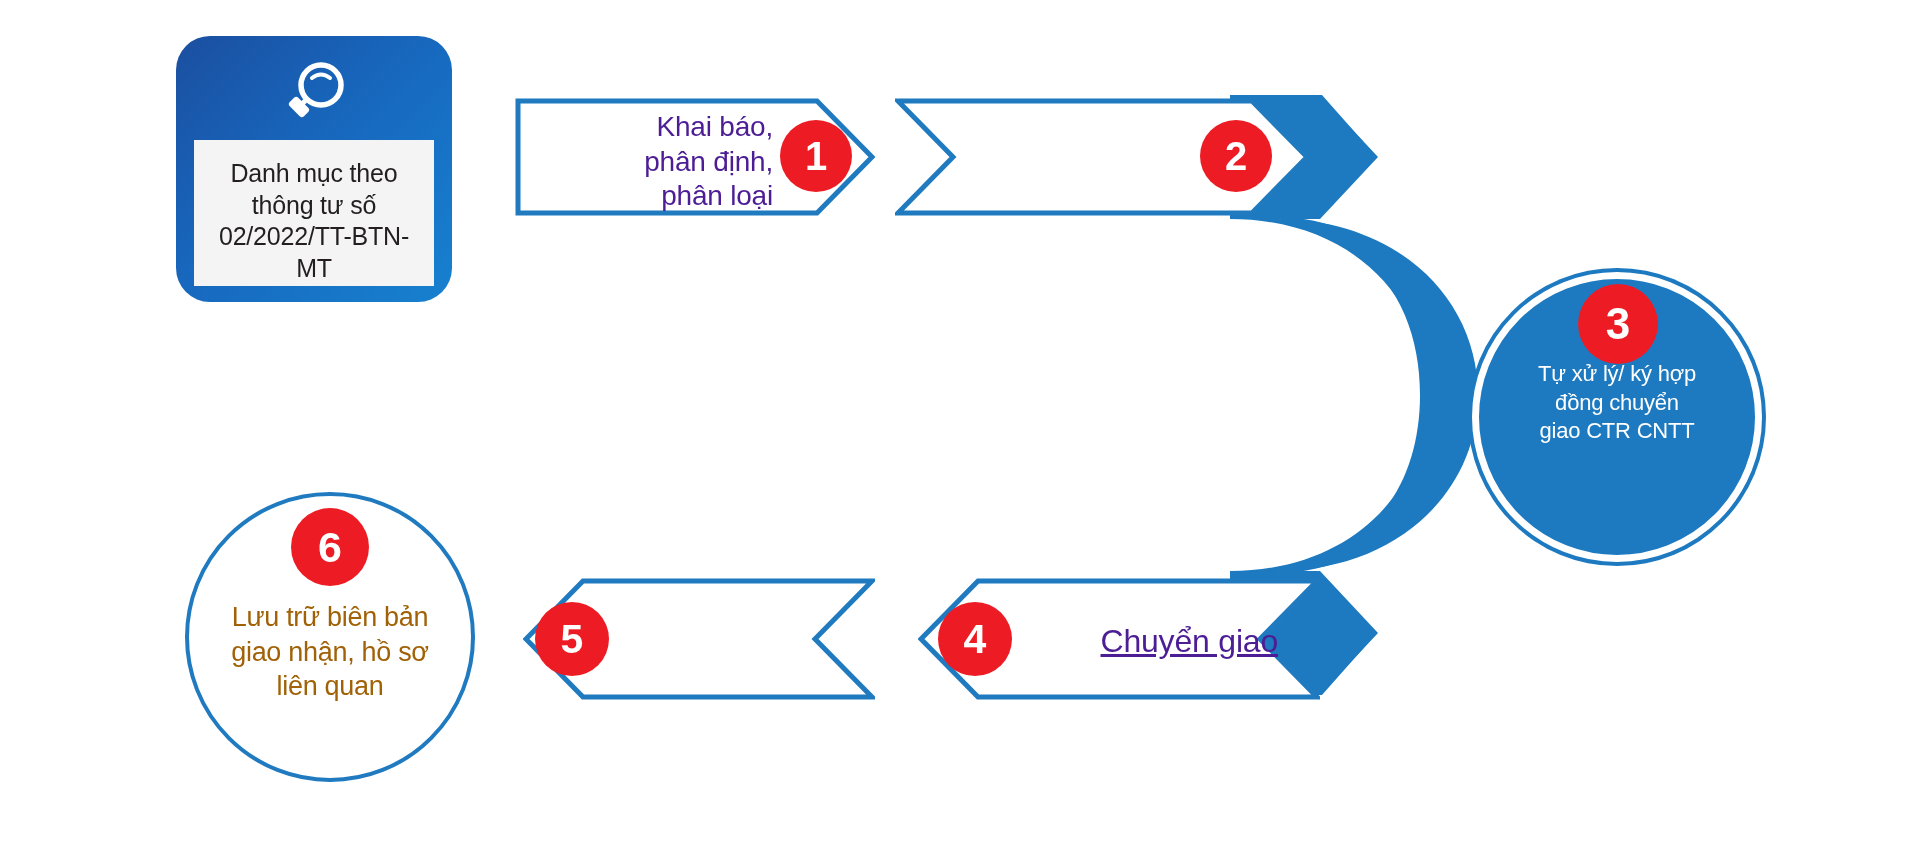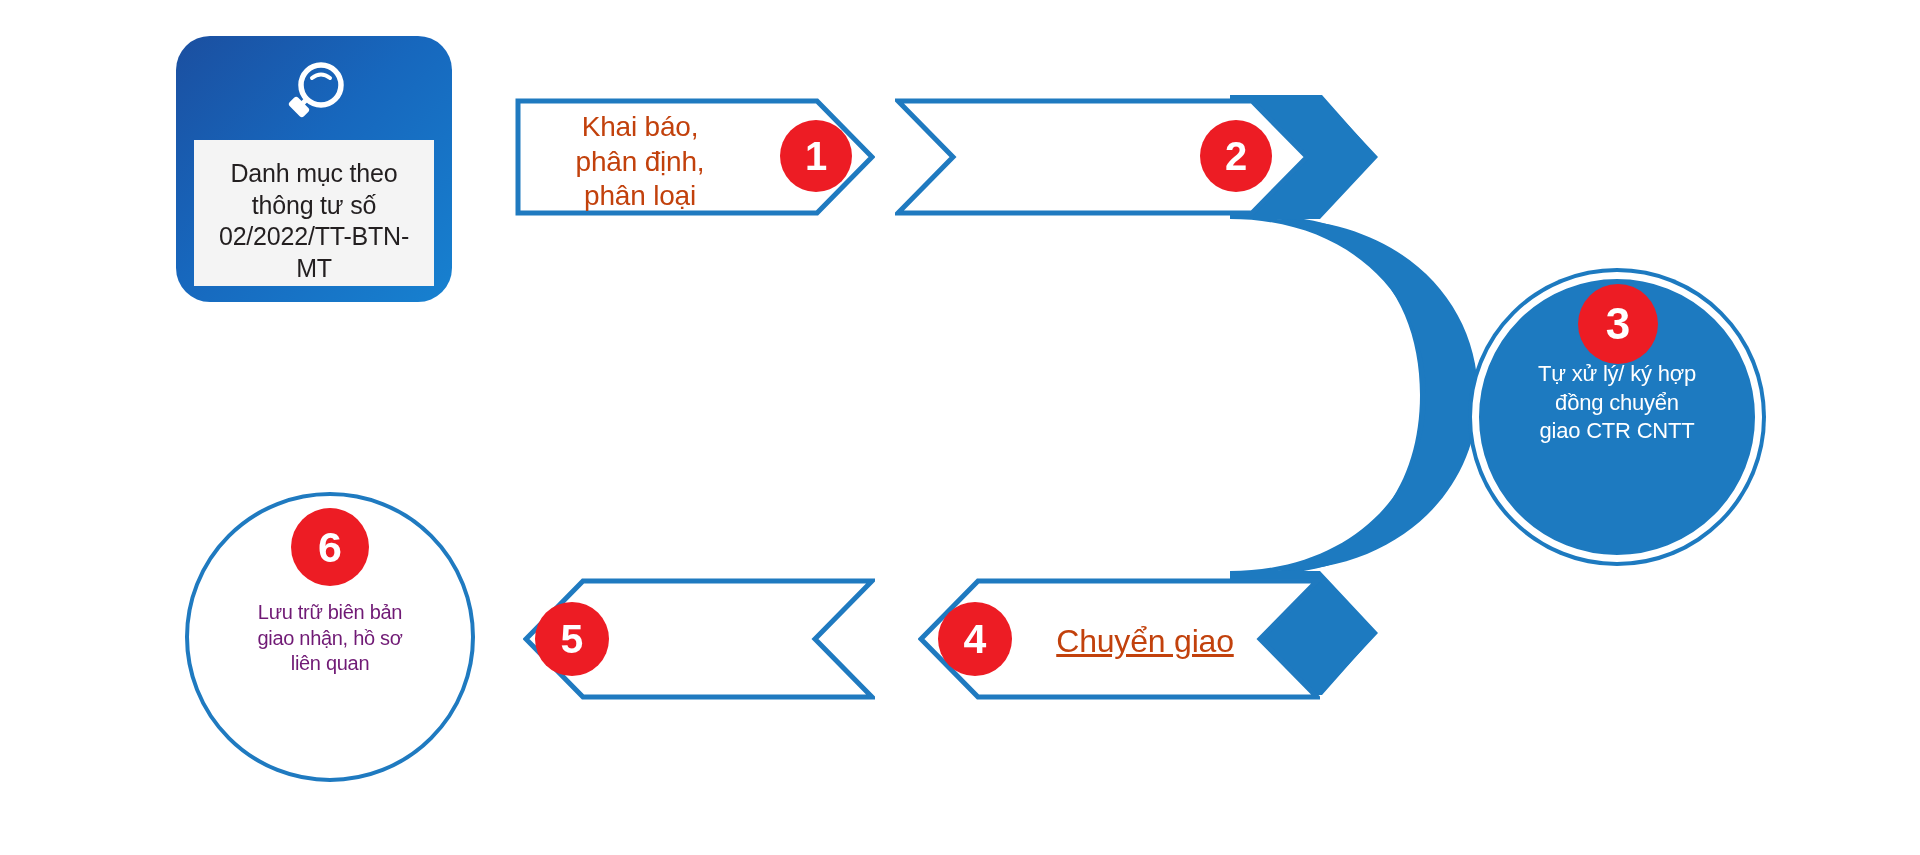--- a/index.html
+++ b/index.html
@@ -76,26 +76,27 @@
 
   
   .chev {
     position: absolute;
   }
   .chev svg {
     display: block;
   }
   .chev-label {
     position: absolute;
-    text-align: center;
+    text-align: right;
     font-size: 28px;
     line-height: 1.24;
-    color: #c2410c;
+    color: #4c1d95;
     white-space: pre-line;
     letter-spacing: -0.2px;
+    padding-left: 8px;
   }
 
   
   .badge {
     position: absolute;
     border-radius: 50%;
     background: #ed1c24;
     color: #ffffff;
     display: flex;
     align-items: center;
@@ -129,22 +130,22 @@
     border-radius: 50%;
     background: #ffffff;
     border: 4px solid #1f7ac0;
     box-sizing: border-box;
   }
   .circle-outline-text {
     position: absolute;
     left: 0;
     width: 100%;
     text-align: center;
-    color: #701a75;
-    font-size: 20px;
+    color: #a16207;
+    font-size: 27px;
     line-height: 1.28;
     white-space: pre-line;
     letter-spacing: -0.3px;
   }
 </style>
 </head>
 <body>
 
 <div id="stage">
 

